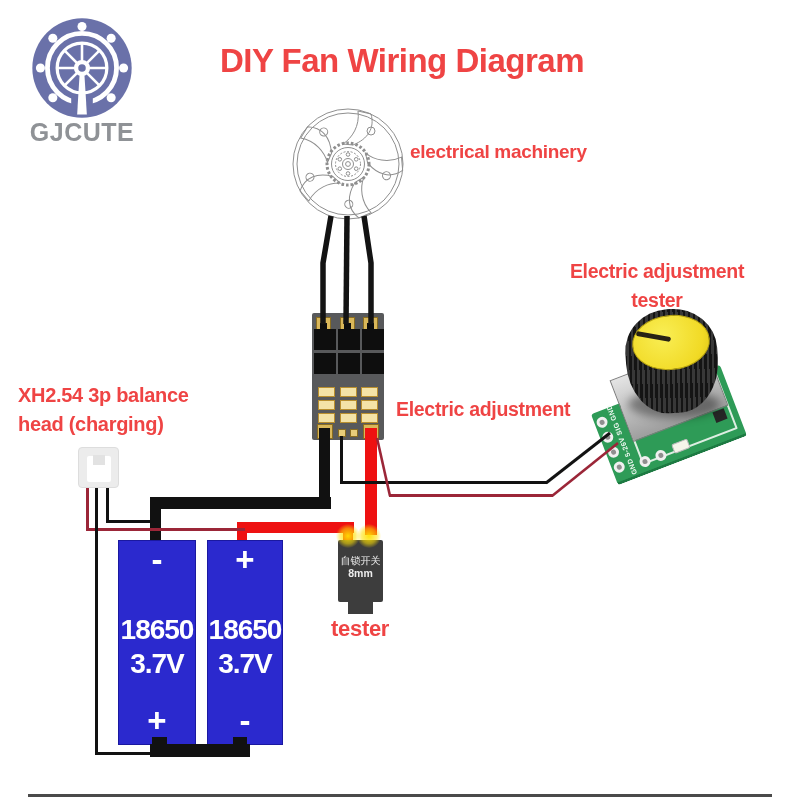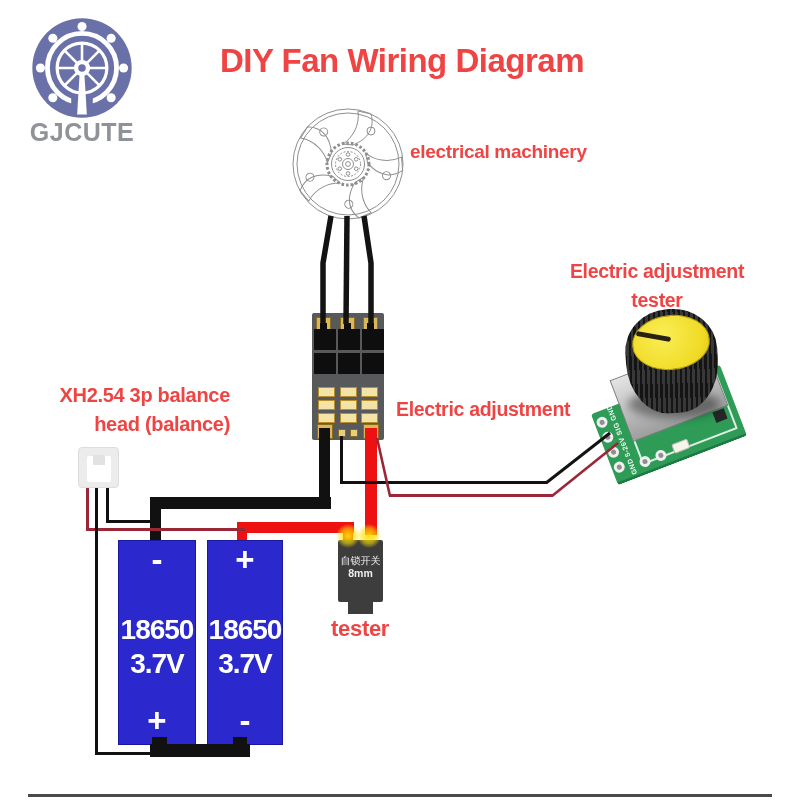--- a/index.html
+++ b/index.html
@@ -134,23 +134,23 @@
       <circle r="2.4"></circle>
   </g>
 </svg>
 
 <div class="lbl" style="left:410px;top:141px;font-size:19px;">electrical machinery</div>
 <div class="lbl" style="left:546px;top:257px;width:222px;text-align:center;font-size:19.5px;line-height:1.5;">
   <div>Electric adjustment</div>
   <div>tester</div>
 </div>
 <div class="lbl" style="left:396px;top:398px;font-size:19.5px;">Electric adjustment</div>
-<div class="lbl" style="left:18px;top:381px;width:212px;text-align:right;font-size:20px;line-height:1.45;">
+<div class="lbl" style="left:18px;top:381px;width:212px;text-align:left;font-size:20px;line-height:1.45;">
   <div>XH2.54 3p balance</div>
-  <div>head (balance)</div>
+  <div>head (charging)</div>
 </div>
 <div class="lbl" style="left:331px;top:616px;font-size:22px;">tester</div>
 
 <div class="pcb">
   <div class="silk"></div>
   <div class="ppad" style="left:2px;top:6px;">
       <i></i>
     </div>
   <div class="ppad" style="left:2px;top:22px;">
       <i></i>

